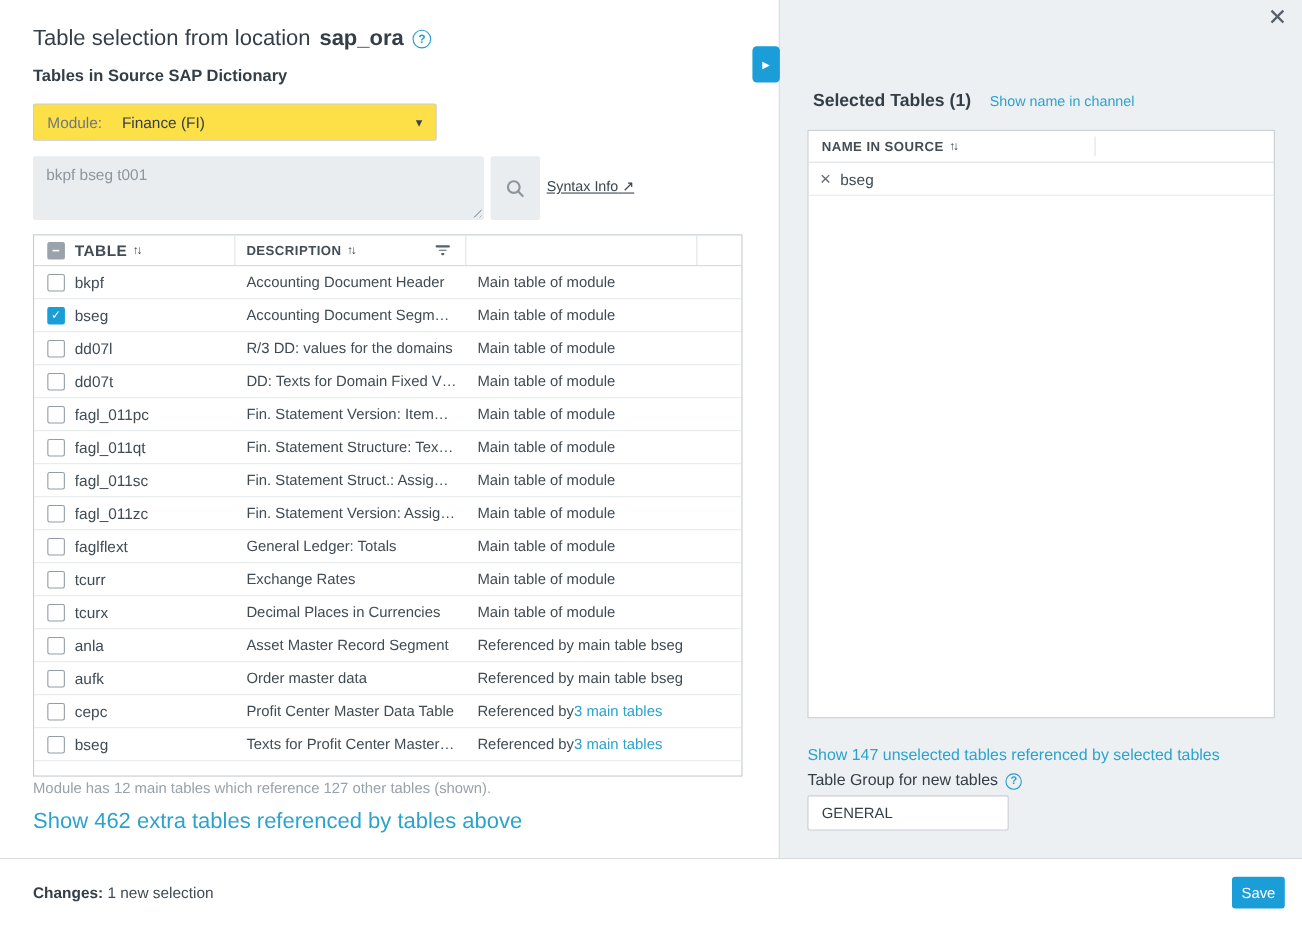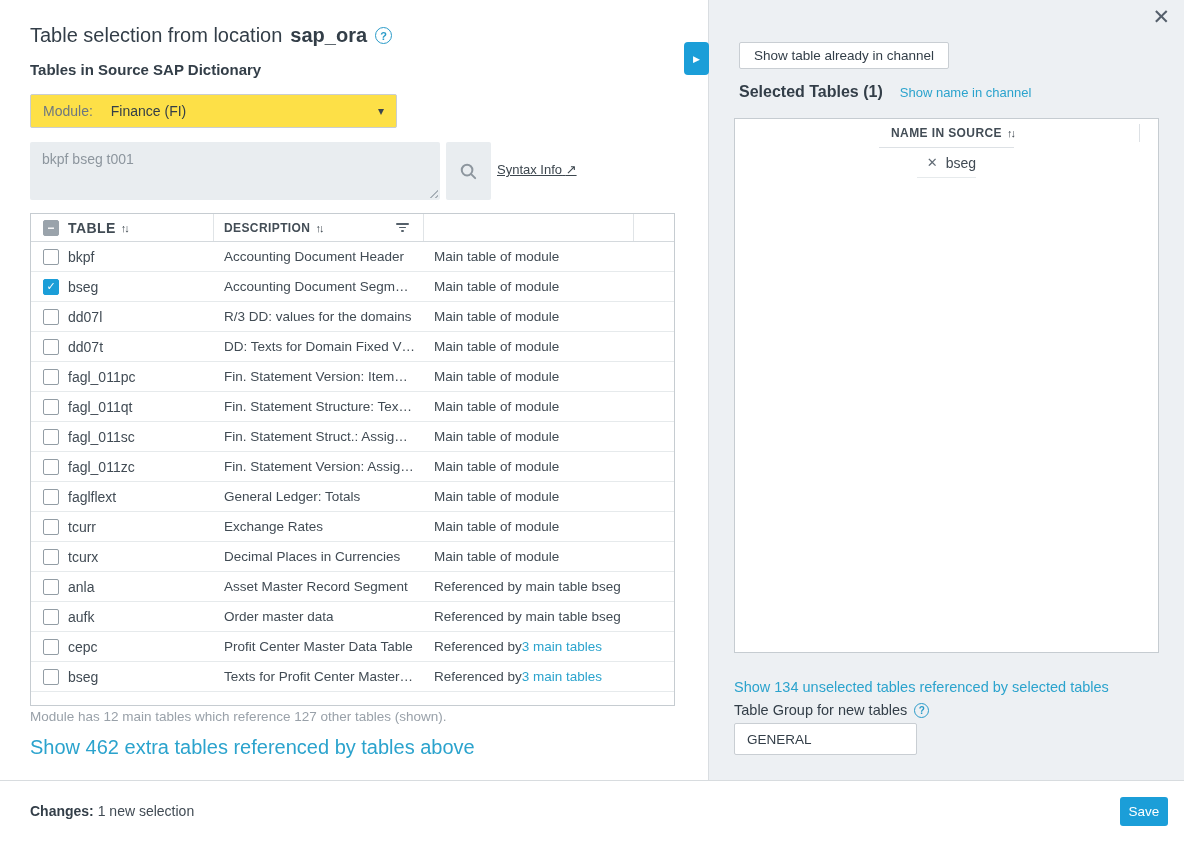--- a/index.html
+++ b/index.html
@@ -53,21 +53,21 @@
 
   
   .right-panel { position:absolute; left:708px; top:0; width:476px; height:780px; background:#edf0f3; border-left:1px solid #d9dde1; }
   .close-btn { position:absolute; right:14px; top:6px; font-size:21px; color:#555f6b; background:none; border:none; cursor:pointer; line-height:1; }
   .collapse-btn { position:absolute; left:-25px; top:42px; width:25px; height:33px; background:var(--accent,#1b9ed8); border:none; border-radius:4px; color:#fff; font-size:9px; cursor:pointer; display:flex; align-items:center; justify-content:center; }
   .show-channel-btn { position:absolute; left:30px; top:42px; height:27px; padding:0 14px; background:#fff; border:1px solid #c9ced3; border-radius:2px; font-size:13.5px; color:#333e48; cursor:pointer; font-family:inherit; }
   .sel-head { position:absolute; left:30px; top:83px; display:flex; align-items:baseline; gap:17px; }
   .sel-title { font-size:16px; font-weight:bold; color:#333e48; }
   .sel-head a { font-size:13px; }
 
-  .sel-tbl { position:absolute; left:25px; top:118px; width:425px; height:535px; background:#fff; border:1px solid #c6ccd1; display:flex; flex-direction:column;align-items:center; }
+  .sel-tbl { position:absolute; left:25px; top:118px; width:425px; height:535px; background:#fff; border:1px solid #c6ccd1; display:flex; flex-direction:column; }
   .sel-thead { position:relative; display:flex; align-items:center; height:29px; border-bottom:1px solid #dde1e5; padding-left:12px; flex:none; }
   .sel-col-divider { position:absolute; left:260px; top:5px; bottom:5px; width:1px; background:#dde1e5; }
   .sel-row { display:flex; align-items:center; height:30px; border-bottom:1px solid #e6eaec; padding-left:10px; flex:none; font-size:14px; color:#414b54; }
   .remove-ic { color:#626c76; font-size:13px; margin-right:8px; cursor:pointer; }
 
   .show-unsel { position:absolute; left:25px; top:679px; font-size:14.5px; }
   .tg-label { position:absolute; left:25px; top:702px; font-size:14.5px; color:#333e48; display:flex; align-items:center; gap:7px; }
   .tg-label .help-circle { width:15px; height:15px; font-size:10px; }
   .tg-input { position:absolute; left:25px; top:723px; width:183px; height:28px; border:1px solid #c9ced3; border-radius:2px; padding:15px 12px; font-size:13.5px; color:#333e48; font-family:inherit; background:#fff; }
 
@@ -287,40 +287,39 @@
     <div class="tbl-summary">Module has 12 main tables which reference 127 other tables (shown).</div>
     <a class="link show-extra">Show 462 extra tables referenced by tables above</a>
   </div>
 
   <div class="right-panel">
     <button class="collapse-btn">
         <span>▶</span>
       </button>
     <button class="close-btn"><span>✕</span></button>
 
-    <button class="show-channel-btn">Show table already in channel</button>
 
     <div class="sel-head">
       <span class="sel-title">Selected Tables (1)</span>
       <a class="link">Show name in channel</a>
     </div>
 
     <div class="sel-tbl">
       <div class="sel-thead">
         <span class="th">NAME IN SOURCE</span>
         <span class="sort-ic">↑↓</span>
         <span class="sel-col-divider"></span>
       </div>
       <div class="sel-row">
         <span class="remove-ic">✕</span>
         <span>bseg</span>
       </div>
     </div>
 
-    <a class="link show-unsel">Show 134 unselected tables referenced by selected tables</a>
+    <a class="link show-unsel">Show 147 unselected tables referenced by selected tables</a>
     <div class="tg-label">
       <span>Table Group for new tables</span>
       <span class="help-circle">?</span>
     </div>
     <input class="tg-input" value="GENERAL" style="">
   </div>
 
   <div class="bottom-bar">
     <span class="changes"><b>Changes:</b> <span>1 new selection</span></span>
     <button class="save-btn">Save</button>

